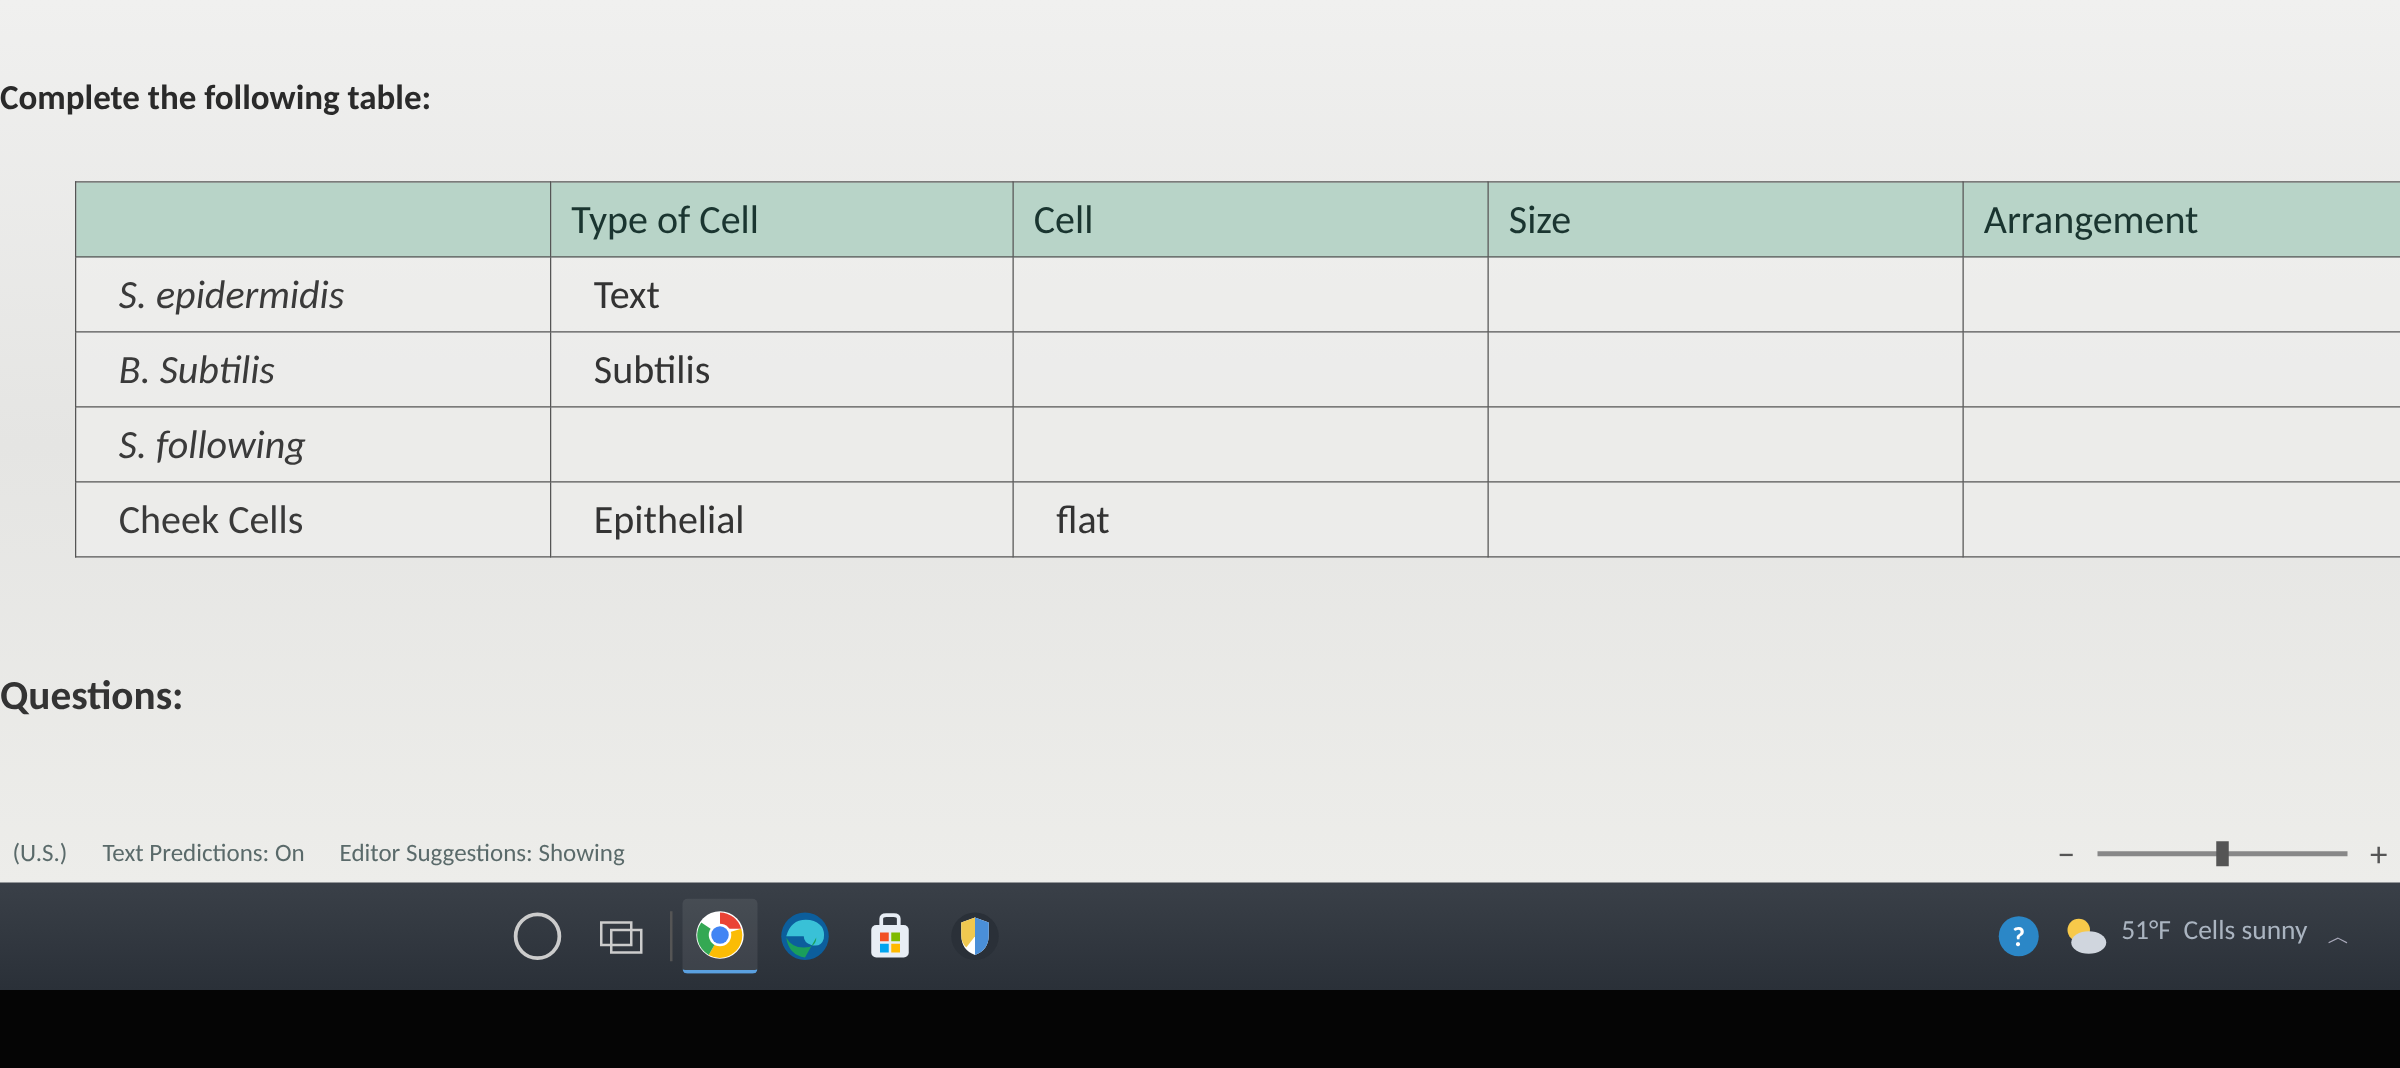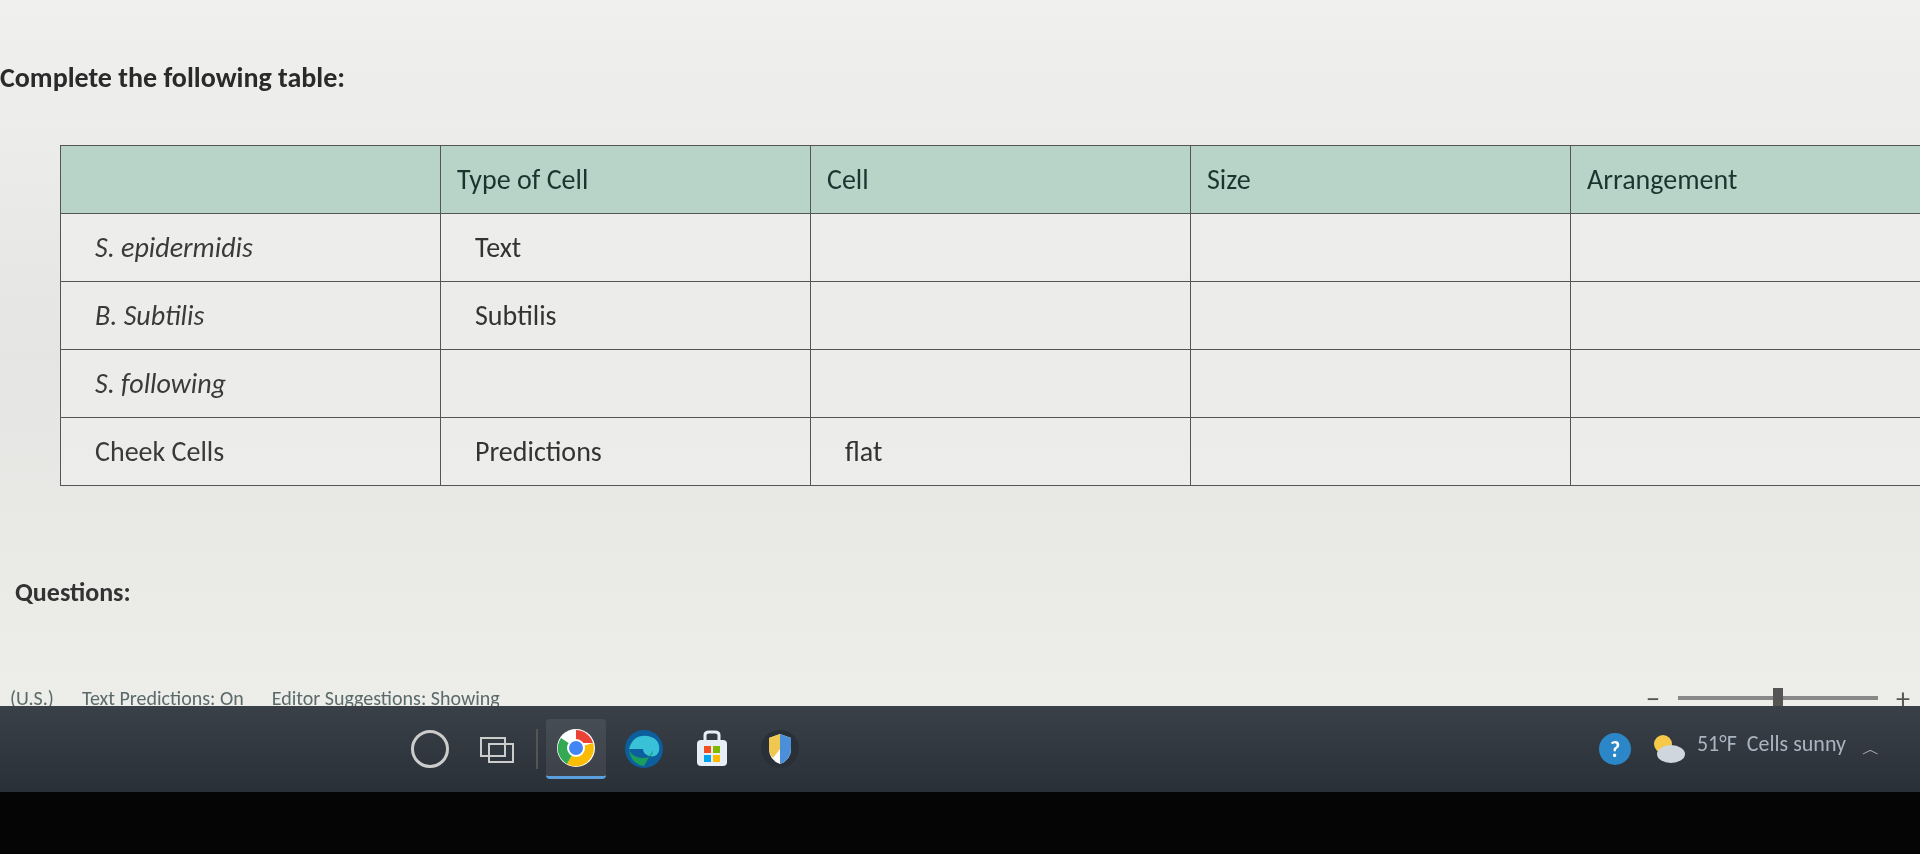--- a/index.html
+++ b/index.html
@@ -36,22 +36,22 @@
     }
     table {
       border-collapse: collapse;
       width: 1860px;
       table-layout: fixed;
     }
     th, td {
       border: 1px solid #555;
       padding: 10px 16px;
       text-align: left;
-      font-size: 28px;
-      height: 68px;
+      font-size: 32px;
+      height: 58px;
       vertical-align: middle;
     }
     th {
       background: #b8d4c8;
       font-weight: normal;
       color: #1a3530;
     }
     th.corner {
       background: #b8d4c8;
     }
@@ -63,29 +63,28 @@
     td.row-label {
       font-style: italic;
       color: #3a3a3a;
     }
     .col1 { width: 380px; }
     .col2 { width: 370px; }
     .col3 { width: 380px; }
     .col4 { width: 380px; }
     .col5 { width: 350px; }
     .questions-label {
-      font-size: 26px;
+      font-size: 33px;
       font-weight: bold;
       color: #333;
       margin-top: 90px;
-      margin-left: 15px;
     }
     .status-bar {
       position: absolute;
-      bottom: 136px;
+      bottom: 151px;
       left: 0;
       width: 100%;
       height: 40px;
       display: flex;
       align-items: center;
       padding: 0 10px;
       font-size: 20px;
       color: #5a6a6a;
       gap: 28px;
     }
@@ -224,21 +223,21 @@
         </tr>
         <tr>
           <td class="row-label">S. following</td>
           <td></td>
           <td></td>
           <td></td>
           <td></td>
         </tr>
         <tr>
           <td class="row-label" style="font-style:normal;">Cheek Cells</td>
-          <td>Predictions</td>
+          <td>Epithelial</td>
           <td>flat</td>
           <td></td>
           <td></td>
         </tr>
       </tbody>
     </table>
   </div>
 
   <div class="questions-label">Questions:</div>
 </div>

